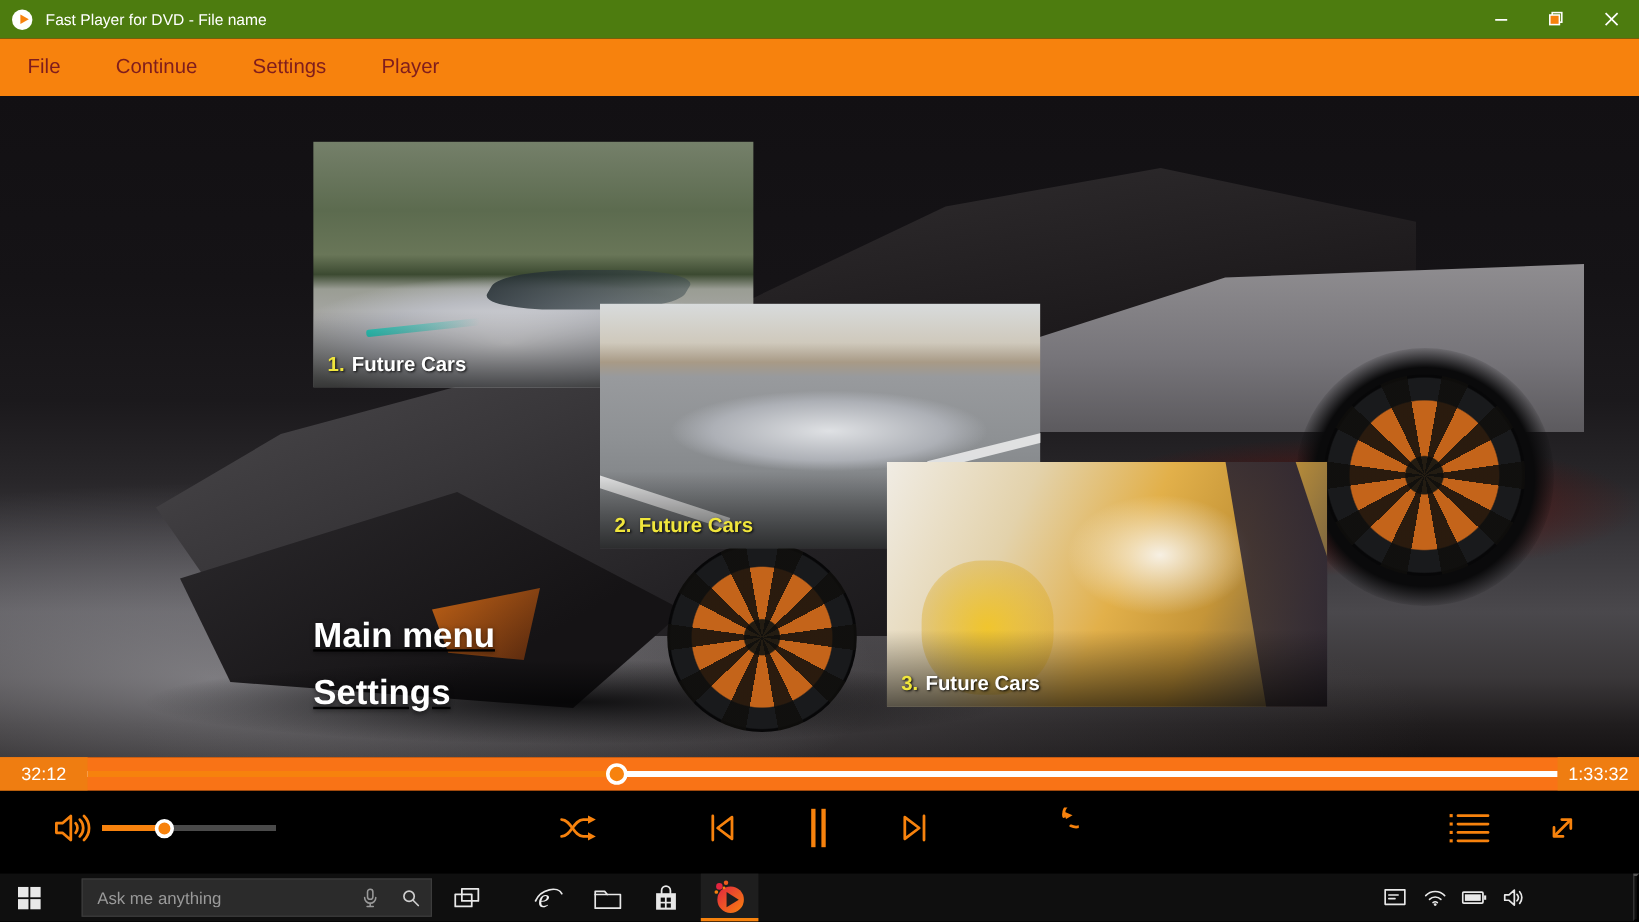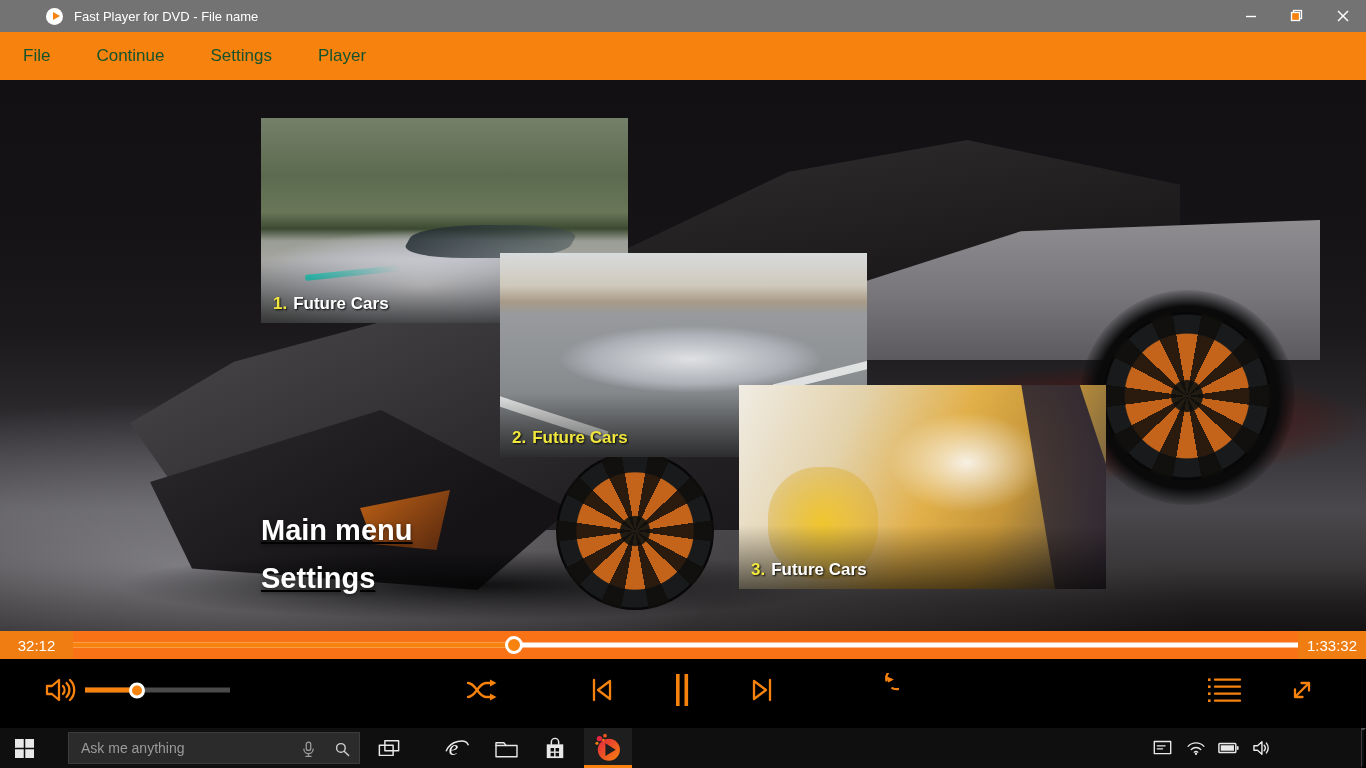--- a/index.html
+++ b/index.html
@@ -1,31 +1,31 @@
 <!DOCTYPE html>
 <html><head>
 <meta charset="utf-8">
 <style>
   * { margin:0; padding:0; box-sizing:border-box; }
   html,body { width:1366px; height:768px; overflow:hidden; background:#000;
     font-family:"Liberation Sans", sans-serif; }
   .app { position:relative; width:1366px; height:768px; display:flex; flex-direction:column; }
 
   
-  .titlebar { height:32px; background:#737373; display:flex; align-items:center; position:relative; flex:0 0 32px;padding-left:36px; }
+  .titlebar { height:32px; background:#4d7c0f; display:flex; align-items:center; position:relative; flex:0 0 32px; }
   .app-icon { width:17px; height:17px; border-radius:50%; background:#fff; position:relative; margin-left:10px; }
   .app-icon::after { content:""; position:absolute; left:7px; top:4.5px;
     border-left:7px solid #f7820d; border-top:4px solid transparent; border-bottom:4px solid transparent; }
   .win-title { color:#fff; font-size:13px; margin-left:11px; }
   .win-controls { position:absolute; right:0; top:0; height:32px; display:flex; }
   .win-btn { width:46px; height:32px; background:transparent; border:none; display:flex; align-items:center; justify-content:center; cursor:pointer; }
 
   
   .menubar { height:48px; background:#f7820d; display:flex; align-items:center; padding-left:23px; gap:46px; flex:0 0 48px; }
-  .menu-item { color:#14532d; font-size:17px; background:none; border:none; cursor:pointer; font-family:inherit; }
+  .menu-item { color:#7f1d1d; font-size:17px; background:none; border:none; cursor:pointer; font-family:inherit; }
 
   
   .stage { position:relative; flex:0 0 551px; height:551px; overflow:hidden; background:#141214; }
   .scene-base { position:absolute; inset:0;
     background:
       radial-gradient(ellipse 58% 42% at 13% 88%, rgba(186,186,192,.52), rgba(186,186,192,0) 70%),
       radial-gradient(ellipse 55% 30% at 48% 96%, rgba(110,108,112,.35), transparent 72%),
       linear-gradient(180deg,#121013 0%,#151316 28%,#1b191c 46%,#282629 58%,#3a383c 68%,#4a484c 78%,#3a3739 88%,#201d1e 95%,#151213 100%); }
   .red-glow { position:absolute; left:880px; top:285px; width:486px; height:115px;
     background:radial-gradient(closest-side, rgba(150,18,10,.8), rgba(95,10,6,.45) 55%, transparent); }
@@ -120,21 +120,21 @@
   .next { left:762px; } .repeat { left:882px; } .playlist { left:1224px; } .fullscreen { left:1302px; }
   .oicon { stroke:#f7820d; fill:none; stroke-width:2.3; stroke-linecap:round; stroke-linejoin:round; }
   .ofill { fill:#f7820d; }
 
   
   .taskbar { position:relative; flex:0 0 40px; height:40px; background:#0f0f0f; }
   .tb-btn { position:absolute; top:0; height:40px; background:none; border:none; cursor:pointer;
     display:flex; align-items:center; justify-content:center; }
   .start { left:0; width:48px; }
   .searchbox { position:absolute; left:68px; top:4px; width:292px; height:32px; background:#2b2b2b;
-    border:1px solid #3c3c3c; display:flex; }
+    border:1px solid #3c3c3c; display:flex; align-items:center; }
   .searchbox input { flex:1; background:transparent; border:none; outline:none; color:#c9c9c9;
     font-size:14px; padding-left:12px; font-family:inherit; }
   .searchbox input::placeholder { color:#9a9a9a; }
   .sb-icon { width:34px; height:32px; display:flex; align-items:center; justify-content:center;
     background:none; border:none; cursor:pointer; }
   .taskview { left:369px; width:40px; } .ie { left:437px; width:40px; }
   .folder { left:486px; width:40px; } .store { left:535px; width:40px; }
   .app-task { left:584px; width:48px; background:#1e1e1e; }
   .app-underline { position:absolute; left:0; right:0; bottom:0; height:3px; background:#f7820d; }
   .tray-ac { left:1146px; width:32px; } .tray-wifi { left:1180px; width:32px; }

